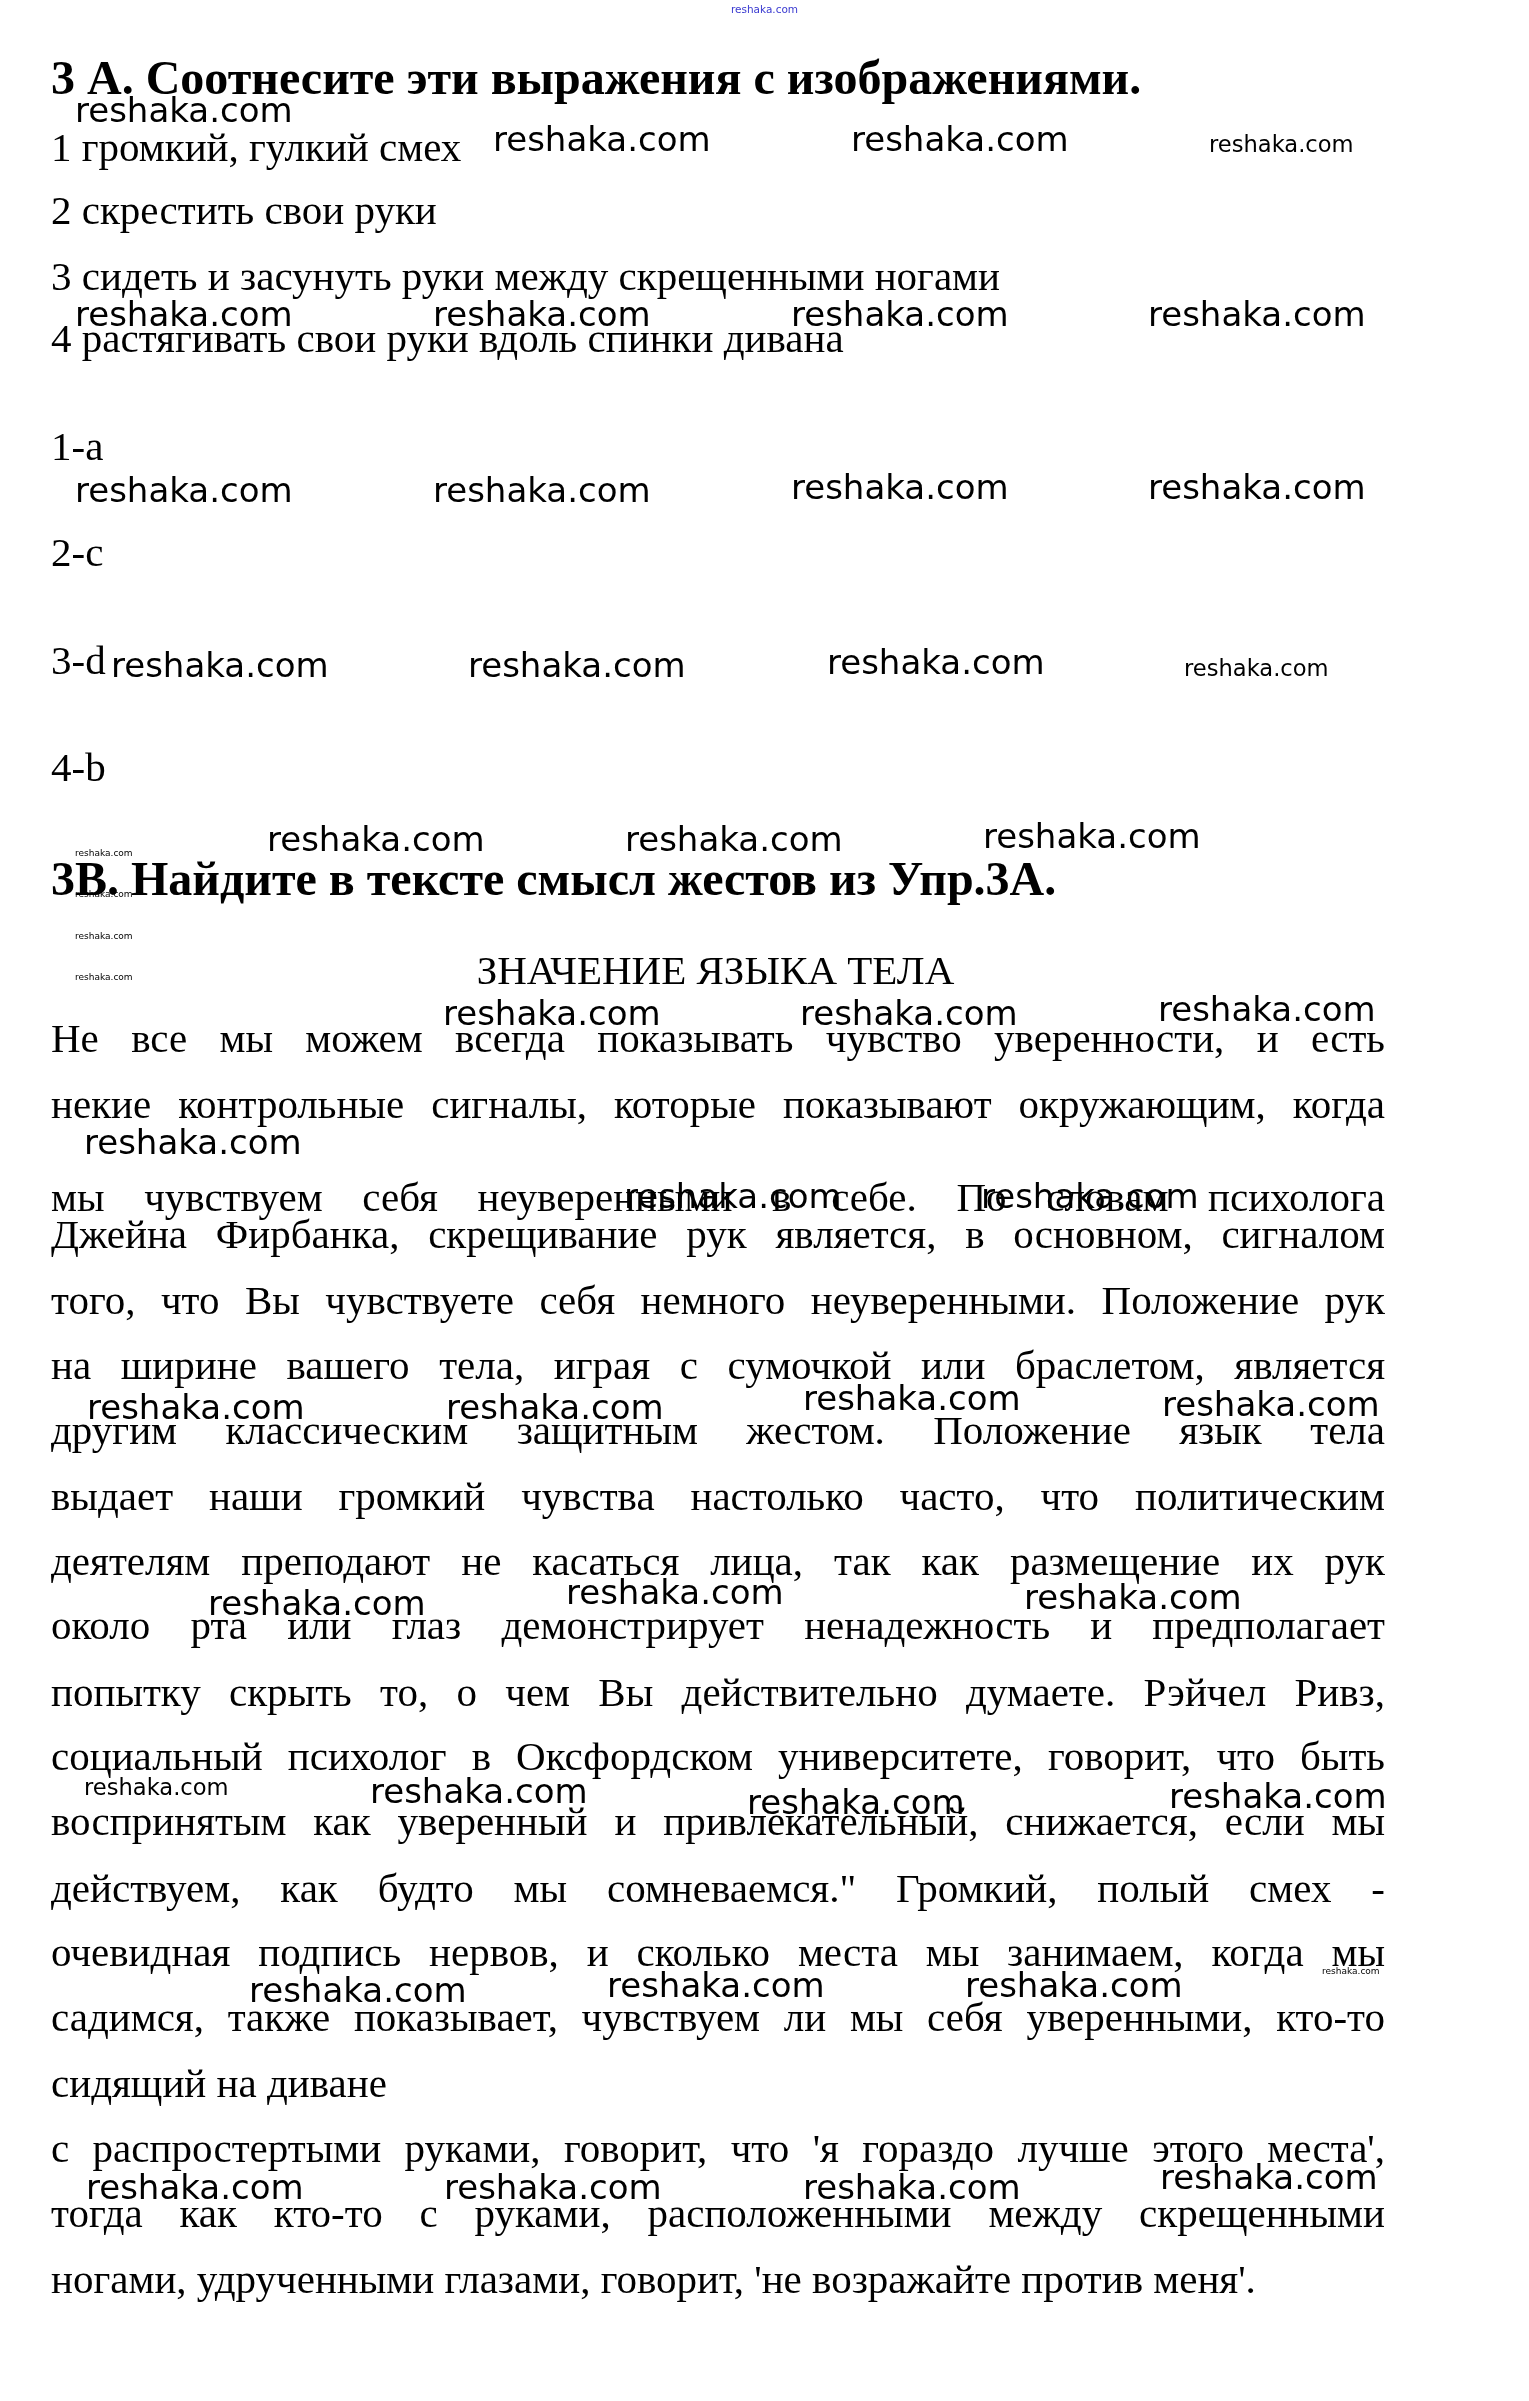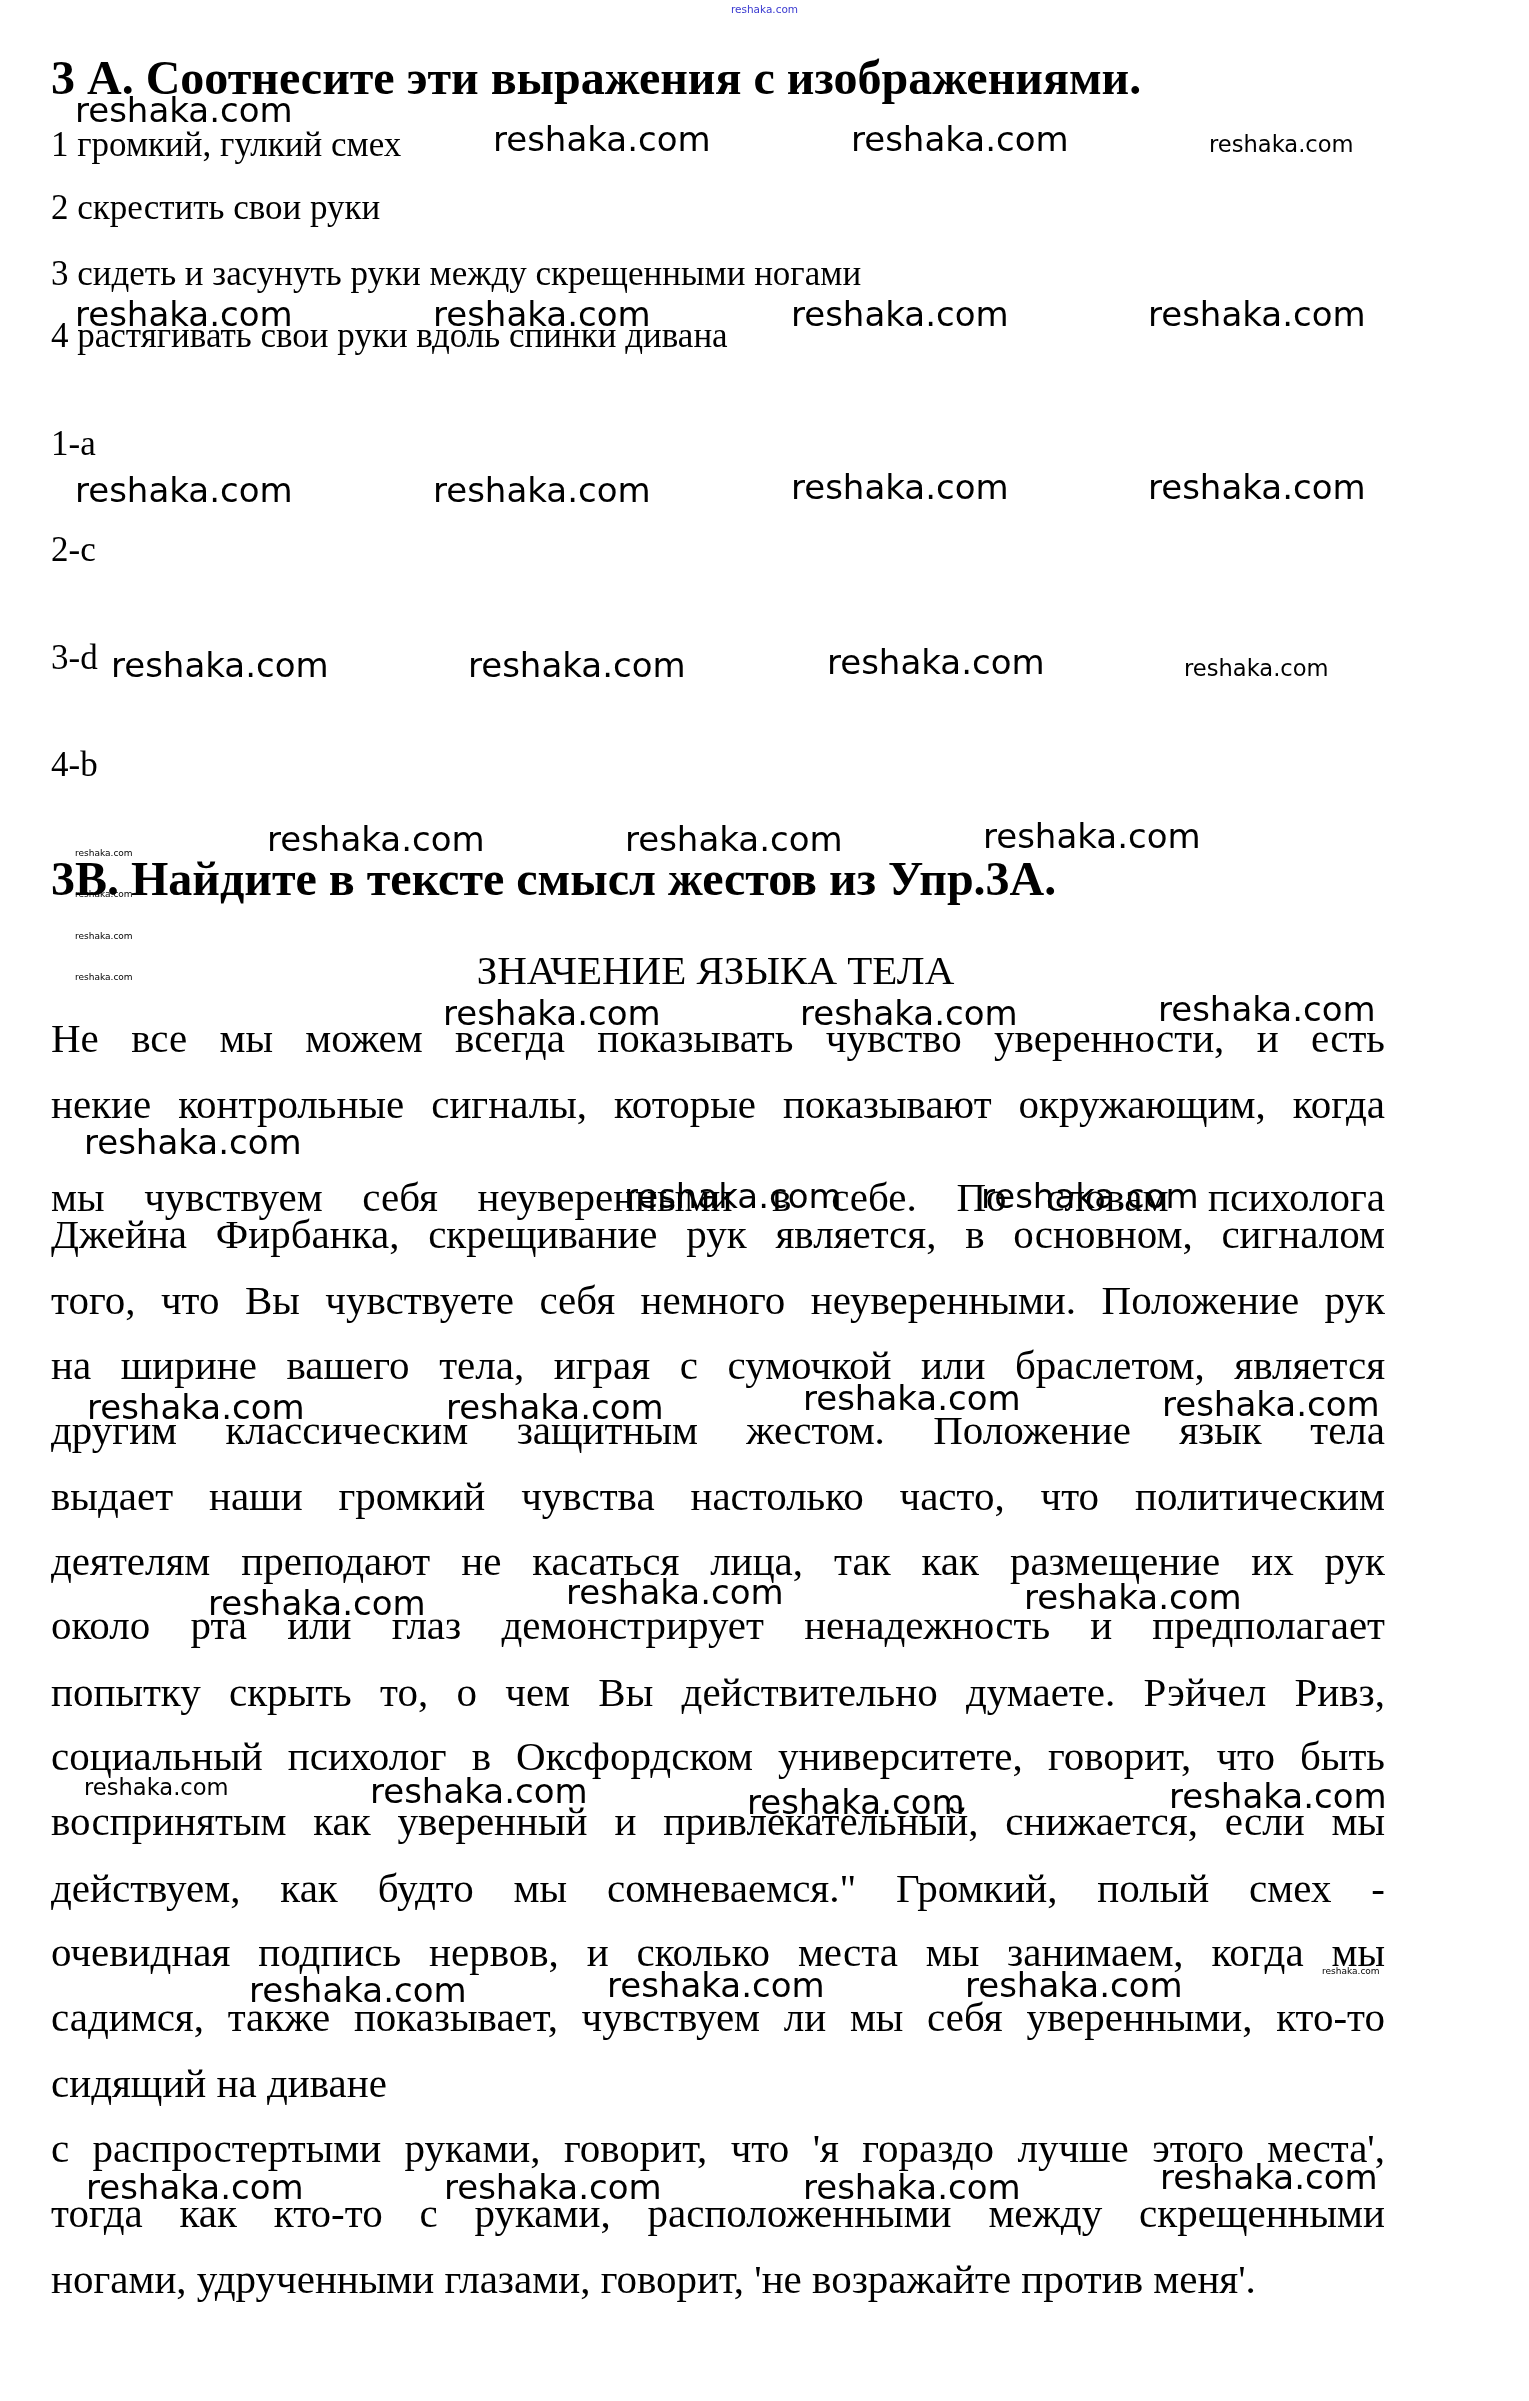--- a/index.html
+++ b/index.html
@@ -5,21 +5,21 @@
   html, body { margin:0; padding:0; background:#ffffff; }
   body { width:1529px; height:2401px; position:relative; overflow:hidden; }
   .serif { font-family: "Liberation Serif", "DejaVu Serif", serif; color:#000; }
   .wm { position:absolute; font-family: "DejaVu Sans", "Liberation Sans", sans-serif; color:#000; white-space:nowrap; line-height:1; }
   .wm-lg { font-size:34px; }
   .wm-sm { font-size:22.6px; }
   .wm-xs { font-size:9px; }
   .topwm { position:absolute; left:0; width:100%; top:3px; text-align:center; font-family:"DejaVu Sans", sans-serif; font-size:10.5px; color:#3a3ad0; }
   .line { position:absolute; left:51px; white-space:nowrap; line-height:1; }
   .h-bold { font-weight:bold; font-size:48px; }
-  .txt { font-size:35px; }
+  .txt { font-size:41px; }
   .para { position:absolute; left:51px; width:1334px; line-height:1; font-size:41px; white-space:nowrap; }
   .just { text-align:justify; text-align-last:justify; white-space:normal; }
   .center-title { position:absolute; left:0; width:1431px; text-align:center; font-size:41px; line-height:1; }
 </style>
 </head>
 <body>
 
 <div class="topwm">reshaka.com</div>
 
 <div class="line serif h-bold" style="top:54px;">3 А. Соотнесите эти выражения с изображениями.</div>

